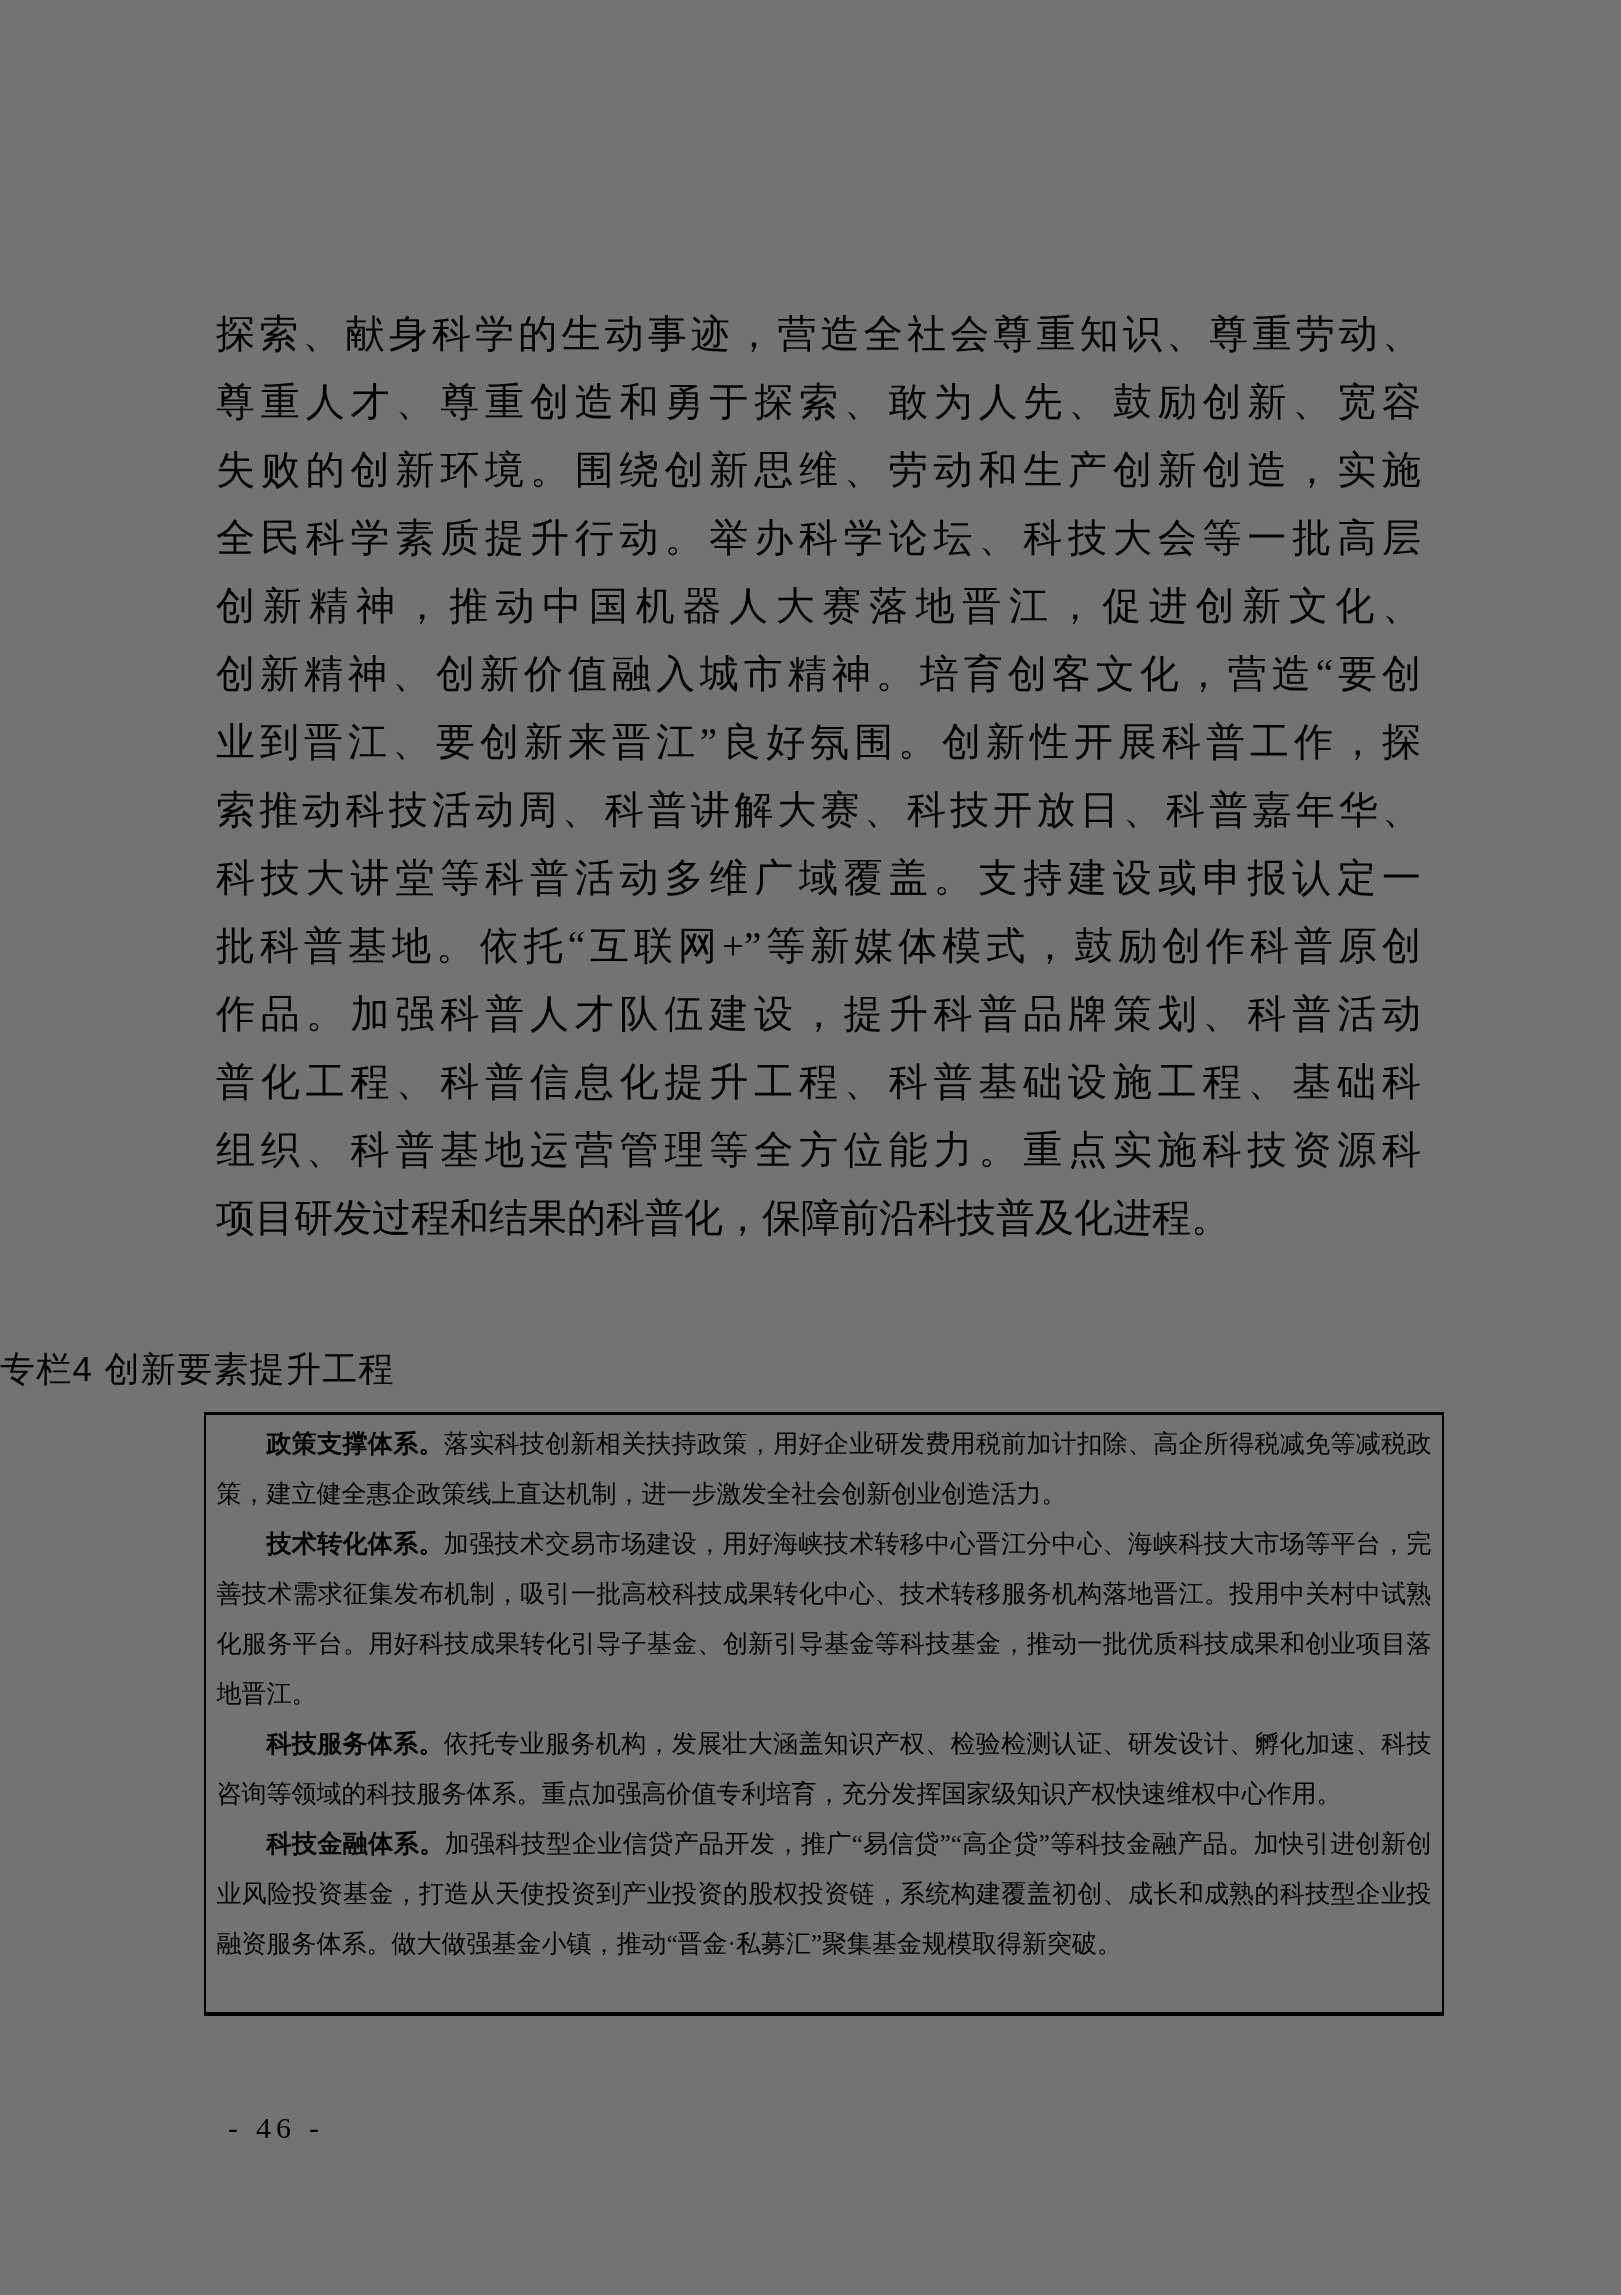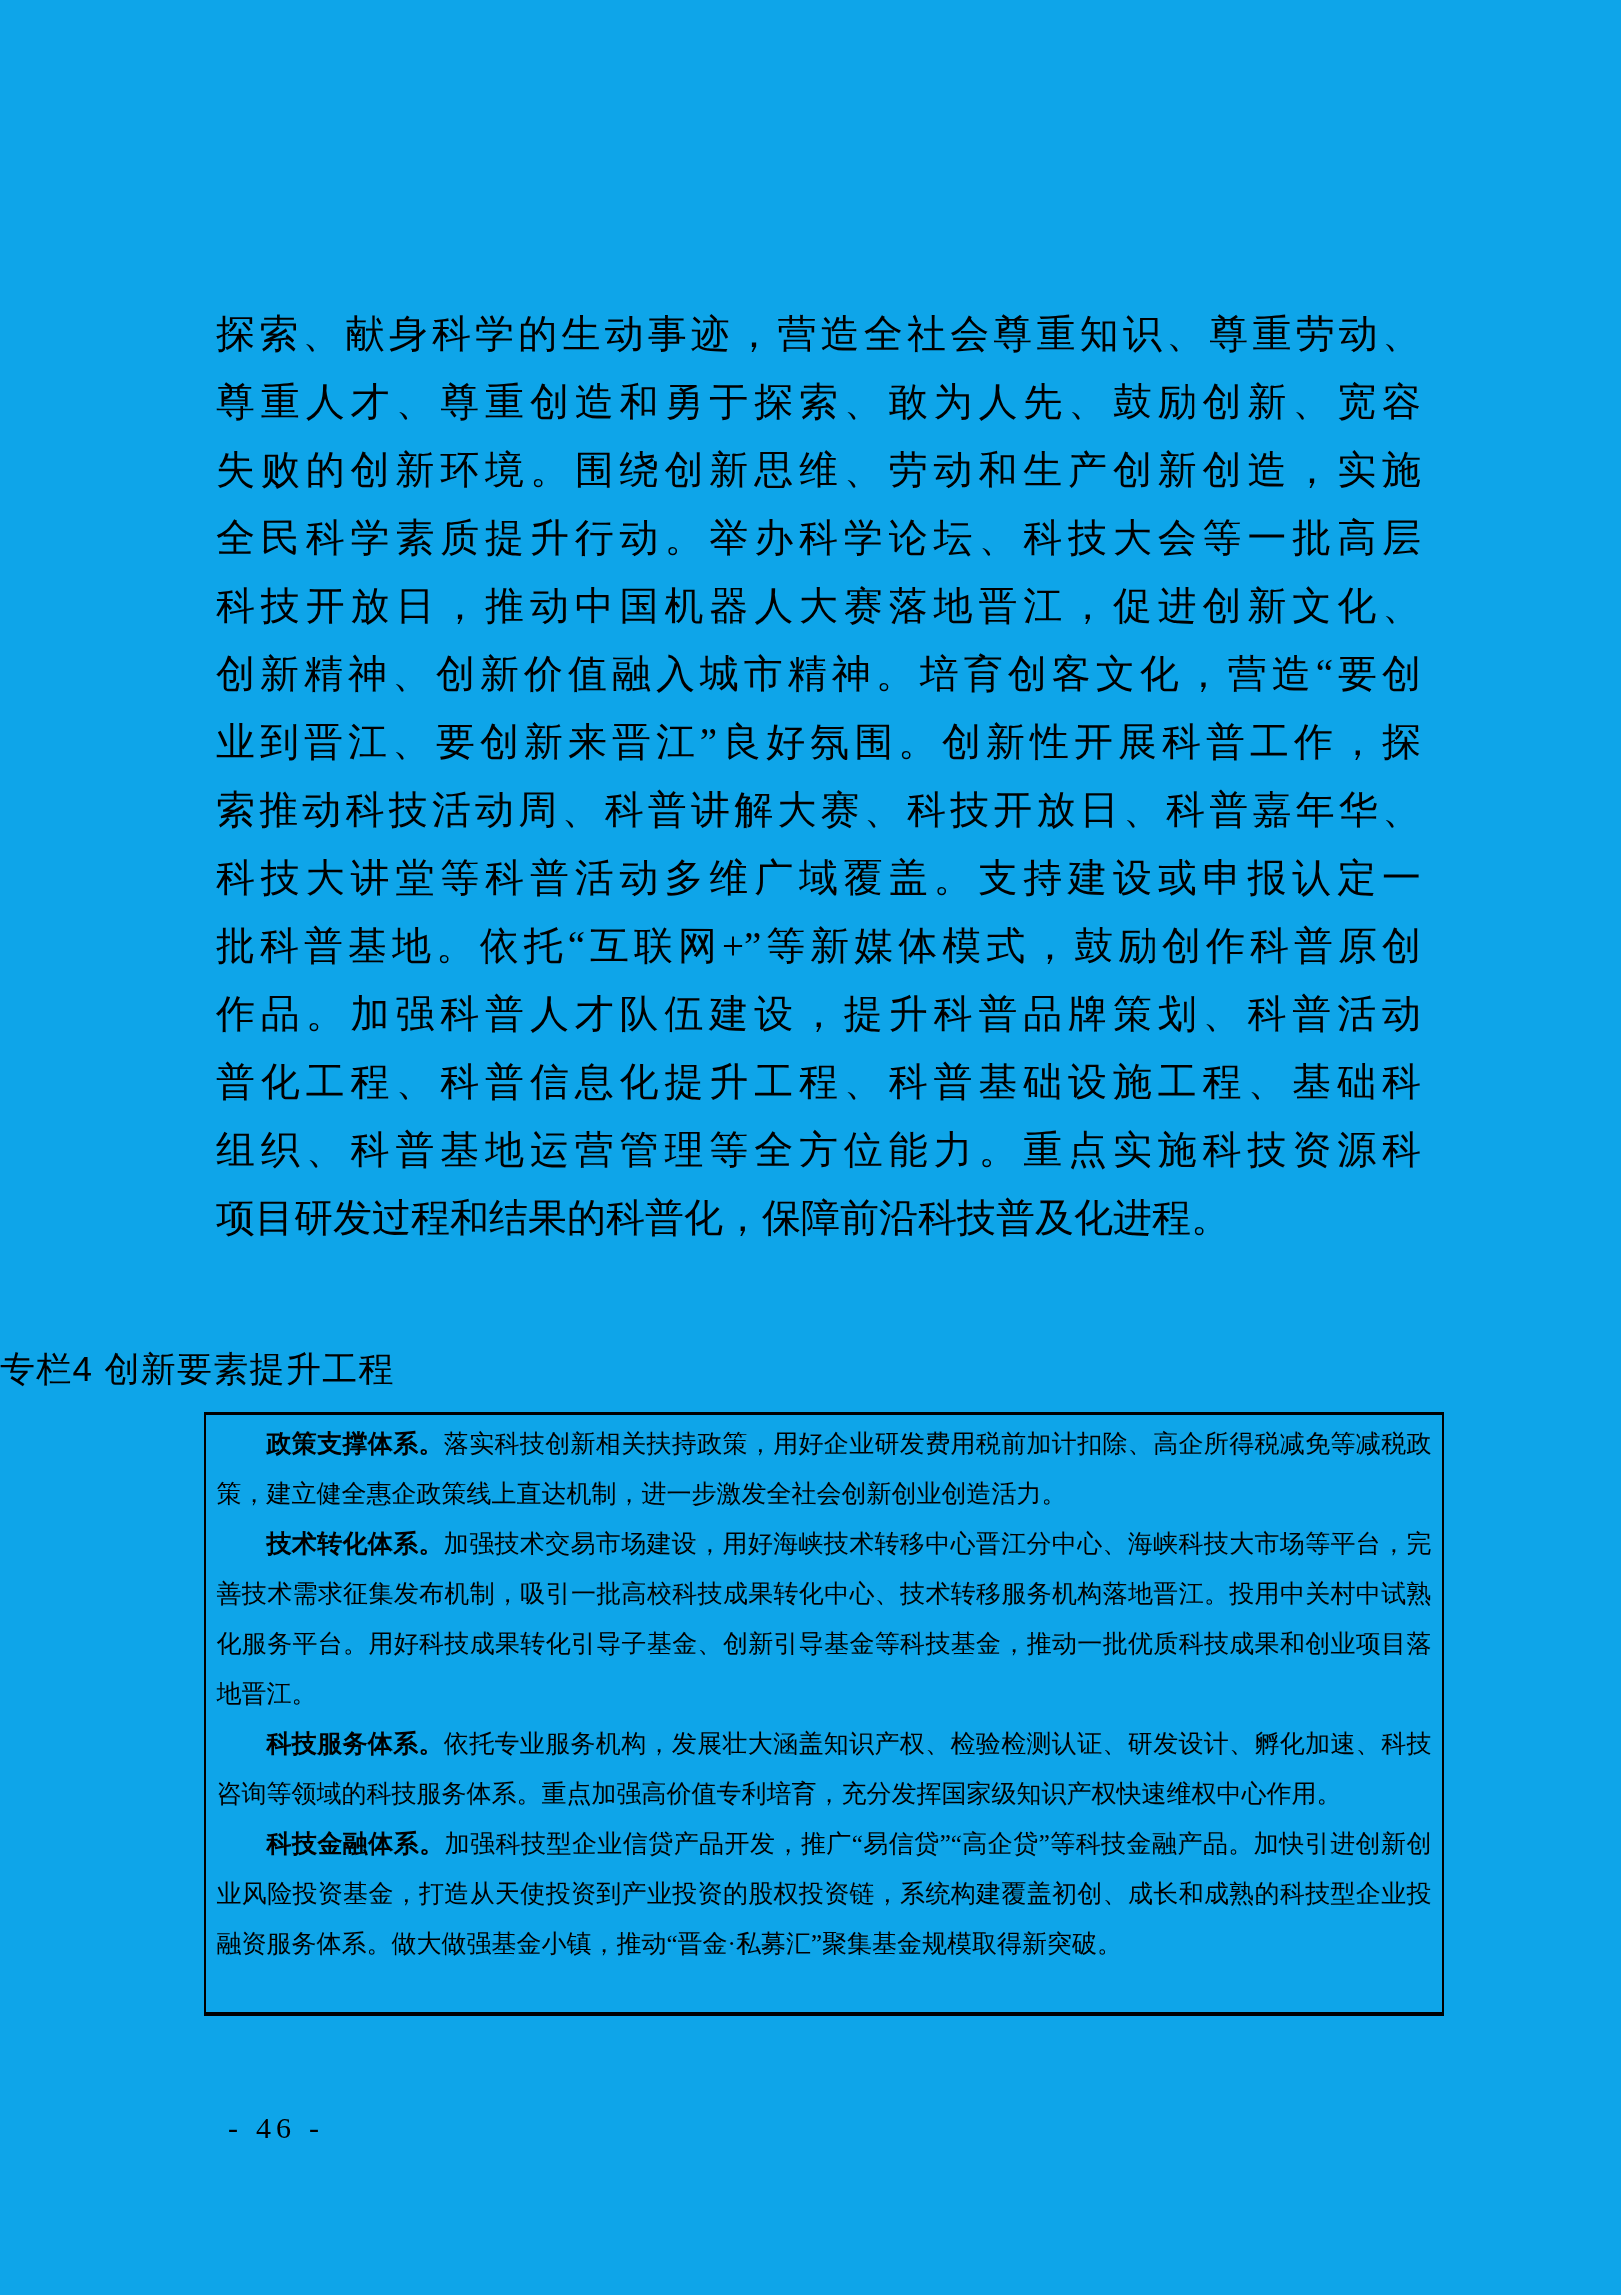--- a/index.html
+++ b/index.html
@@ -1,21 +1,21 @@
 <!DOCTYPE html>
 <html style="font-size:10.5px"><head>
 <meta charset="utf-8">
 <style>
   html, body { margin: 0; padding: 0; background: #e8e8e8; }
   .page {
     position: relative;
     width: 1621px;
     height: 2295px;
     margin: 0 auto;
-    background: #0ea5e9;
+    background: #737373;
     color: #000000;
     font-family: "Liberation Serif", "DejaVu Serif", serif;
     overflow: hidden;
   }
   
   .body-block {
     position: absolute;
     left: 216px;
     top: 300px;
     width: 1205px;
@@ -85,21 +85,21 @@
 </head>
 <body>
 
 <div class="page">
 
   <div class="body-block">
     <div class="bline">探索、献身科学的生动事迹，营造全社会尊重知识、尊重劳动、</div>
     <div class="bline">尊重人才、尊重创造和勇于探索、敢为人先、鼓励创新、宽容</div>
     <div class="bline">失败的创新环境。围绕创新思维、劳动和生产创新创造，实施</div>
     <div class="bline">全民科学素质提升行动。举办科学论坛、科技大会等一批高层</div>
-    <div class="bline">科技开放日，推动中国机器人大赛落地晋江，促进创新文化、</div>
+    <div class="bline">创新精神，推动中国机器人大赛落地晋江，促进创新文化、</div>
     <div class="bline">创新精神、创新价值融入城市精神。培育创客文化，营造“要创</div>
     <div class="bline">业到晋江、要创新来晋江”良好氛围。创新性开展科普工作，探</div>
     <div class="bline">索推动科技活动周、科普讲解大赛、科技开放日、科普嘉年华、</div>
     <div class="bline">科技大讲堂等科普活动多维广域覆盖。支持建设或申报认定一</div>
     <div class="bline">批科普基地。依托“互联网+”等新媒体模式，鼓励创作科普原创</div>
     <div class="bline">作品。加强科普人才队伍建设，提升科普品牌策划、科普活动</div>
     <div class="bline">普化工程、科普信息化提升工程、科普基础设施工程、基础科</div>
     <div class="bline">组织、科普基地运营管理等全方位能力。重点实施科技资源科</div>
     <div class="bline last">项目研发过程和结果的科普化，保障前沿科技普及化进程。</div>
   </div>

